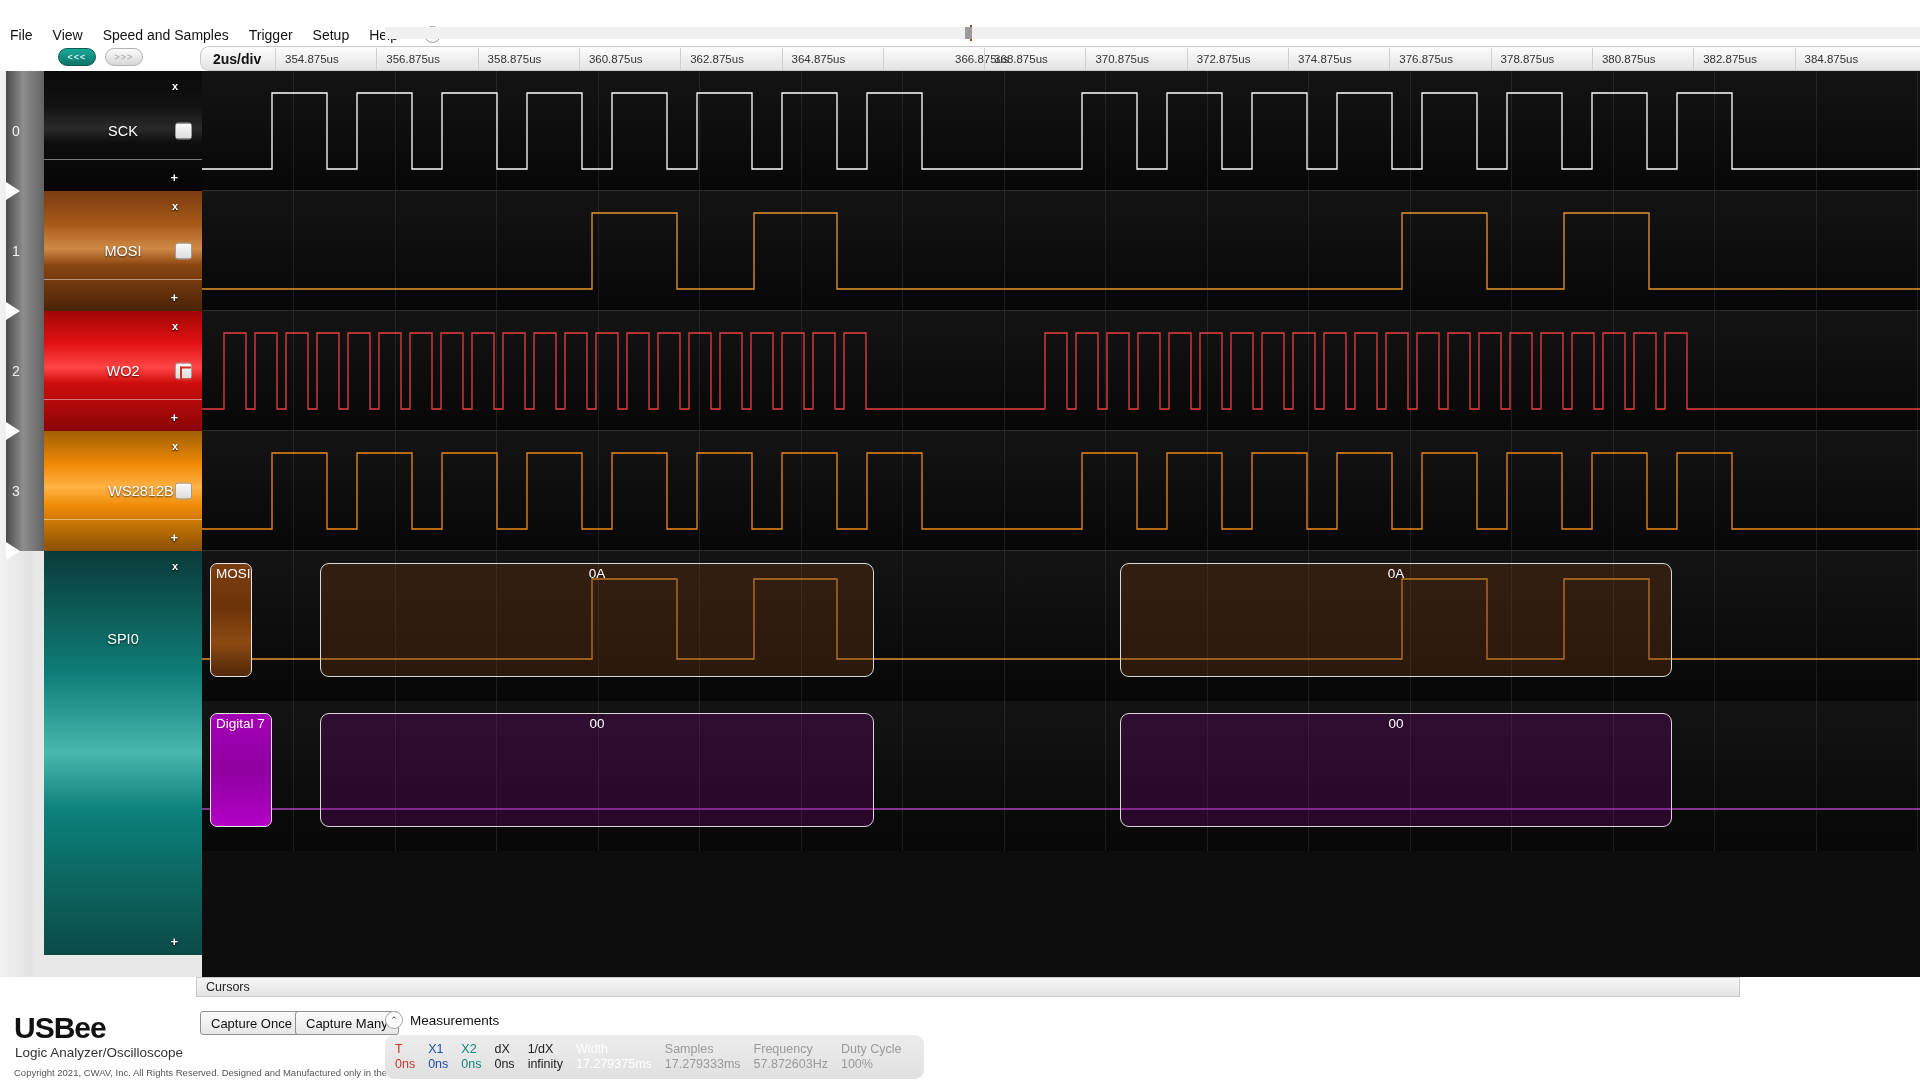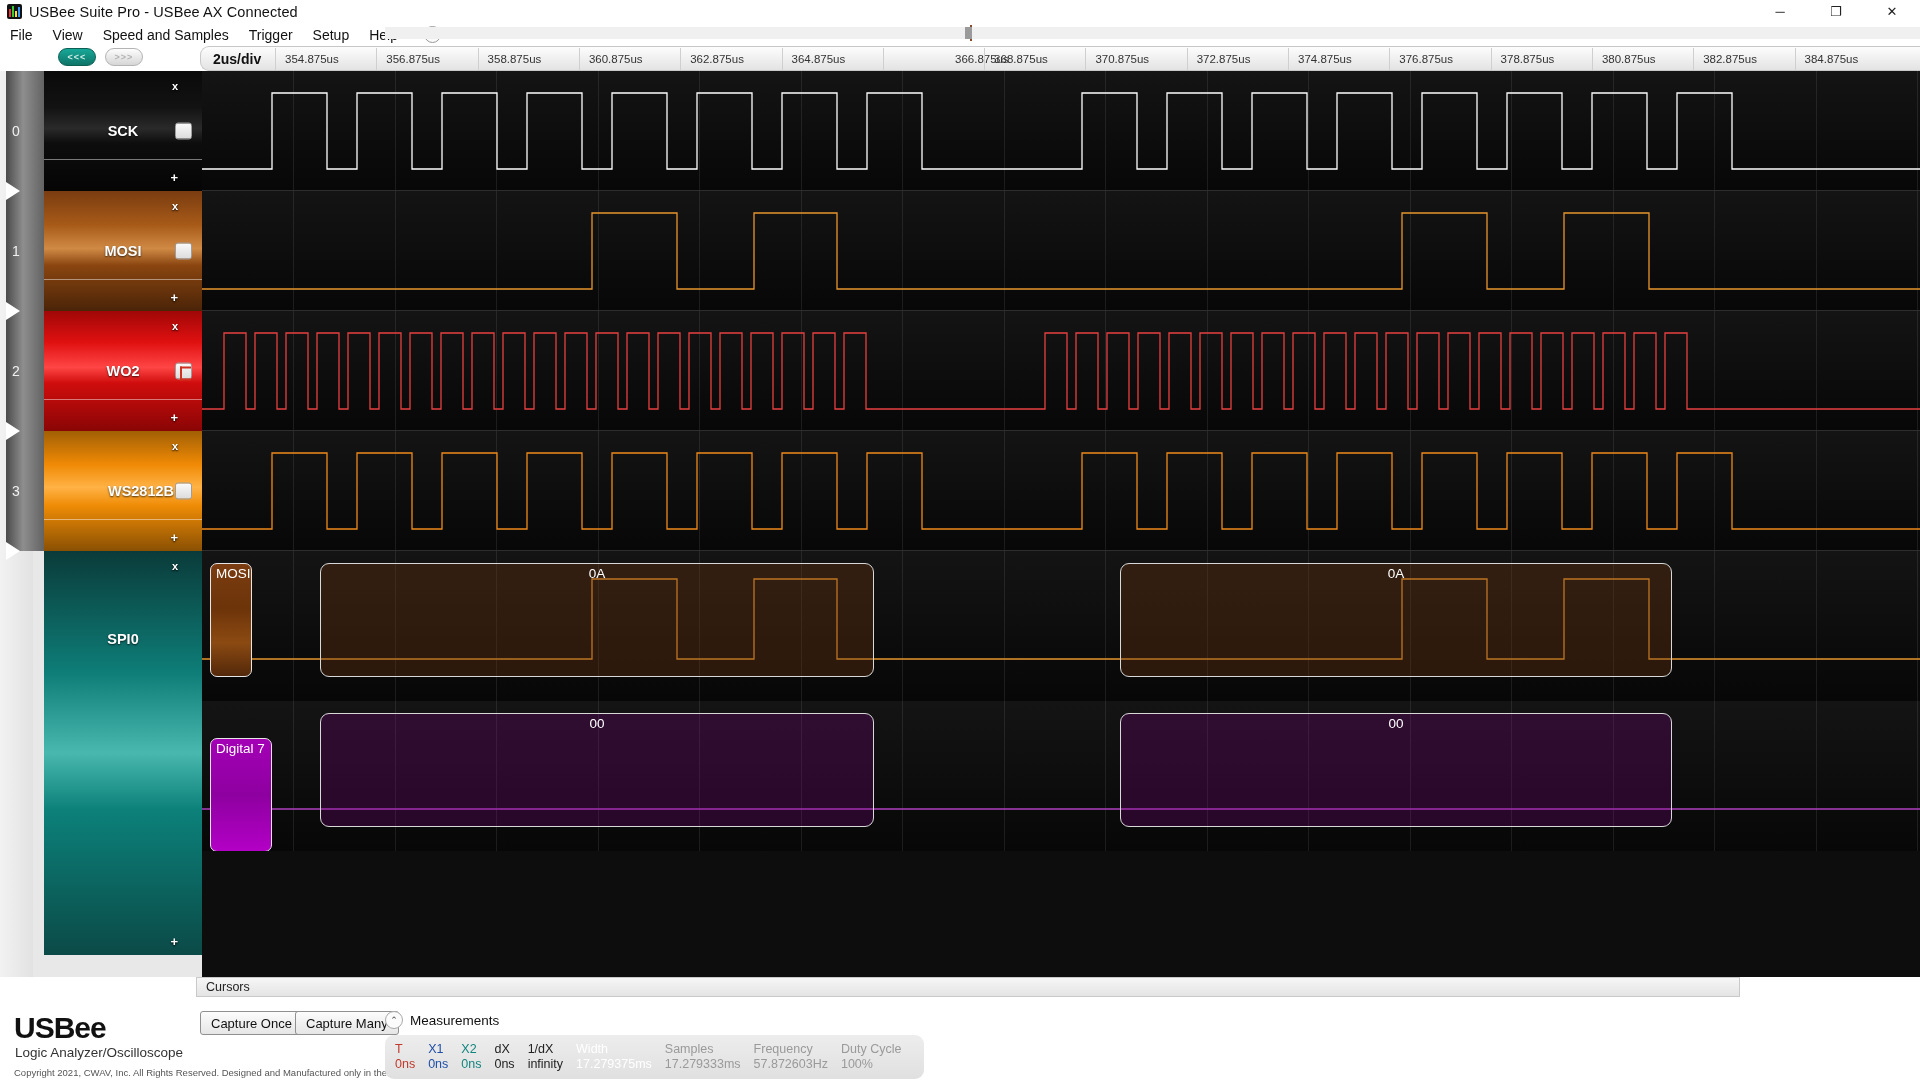--- a/index.html
+++ b/index.html
@@ -104,21 +104,20 @@
     z-index:4;
   }
   .ch-body {
     position:absolute; left:44px; top:0; right:0; height:100%;
     overflow:hidden;
   }
   .ch-name {
     position:absolute; left:0; right:0; top:50%; transform:translateY(-50%);
     text-align:center; color:#fff; font-size:14.5px;
     text-shadow:0 1px 2px rgba(0,0,0,.7);
-    font-weight:bold;
   }
   .ch-x, .ch-plus {
     position:absolute; right:24px; color:#fff; font-size:11px; font-weight:bold;
     text-shadow:0 1px 2px #000;
   }
   .ch-x { top:9px; }
   .ch-plus { bottom:6px; font-size:13px; }
   .ch-sq {
     position:absolute; right:10px; top:50%; transform:translateY(-50%);
     width:17px; height:17px; border-radius:3px;
@@ -207,34 +206,20 @@
   }
   .meas-col { display:flex; flex-direction:column; justify-content:center; padding-right:13px; }
   .meas-col .hd { font-size:12.5px; line-height:15px; }
   .meas-col .vl { font-size:12.5px; line-height:15px; }
 </style>
 </head>
 <body>
 
 <div id="app">
 
-  <div class="titlebar">
-    <div class="tb-icon">
-      <i style="left:2px;height:8px;background:#e33;"></i>
-      <i style="left:5px;height:11px;background:#3c3;"></i>
-      <i style="left:8px;height:6px;background:#fd3;"></i>
-      <i style="left:11px;height:10px;background:#39f;"></i>
-    </div>
-    <div class="tb-title">USBee Suite Pro - USBee AX Connected</div>
-    <div class="tb-btns">
-      <div class="tb-btn">─</div>
-      <div class="tb-btn">❐</div>
-      <div class="tb-btn close">✕</div>
-    </div>
-  </div>
 
   <div class="menubar">
     <div class="menu-item">File</div>
     <div class="menu-item">View</div>
     <div class="menu-item">Speed and Samples</div>
     <div class="menu-item">Trigger</div>
     <div class="menu-item">Setup</div>
     <div class="menu-item">Help</div>
     <div class="nav-circle">‹</div>
   </div>
@@ -490,21 +475,21 @@
           <div class="grid-v" style="left: 1106px;"></div>
           <div class="grid-v" style="left: 1208px;"></div>
           <div class="grid-v" style="left: 1309px;"></div>
           <div class="grid-v" style="left: 1411px;"></div>
           <div class="grid-v" style="left: 1512px;"></div>
           <div class="grid-v" style="left: 1614px;"></div>
           <div class="grid-v" style="left: 1715px;"></div>
           <svg width="1718" height="150" class="wave">
             <path d="M 0 108 L 1718 108" stroke="#b040c0" fill="none" stroke-width="1.3"></path>
           </svg>
-          <div class="buslabel d7" style="left: 8px; top: 12px; height: 114px; width: 62px; margin-top: 25px;">Digital 7</div>
+          <div class="buslabel d7" style="left: 8px; top: 12px; height: 114px; width: 62px;">Digital 7</div>
           <div class="busblock d7" style="left: 118px; top: 12px; width: 554px; height: 114px;">
             <span>00</span>
           </div>
           <div class="busblock d7" style="left: 918px; top: 12px; width: 552px; height: 114px;">
             <span>00</span>
           </div>
         </div>
       </div>
   </div>
 

